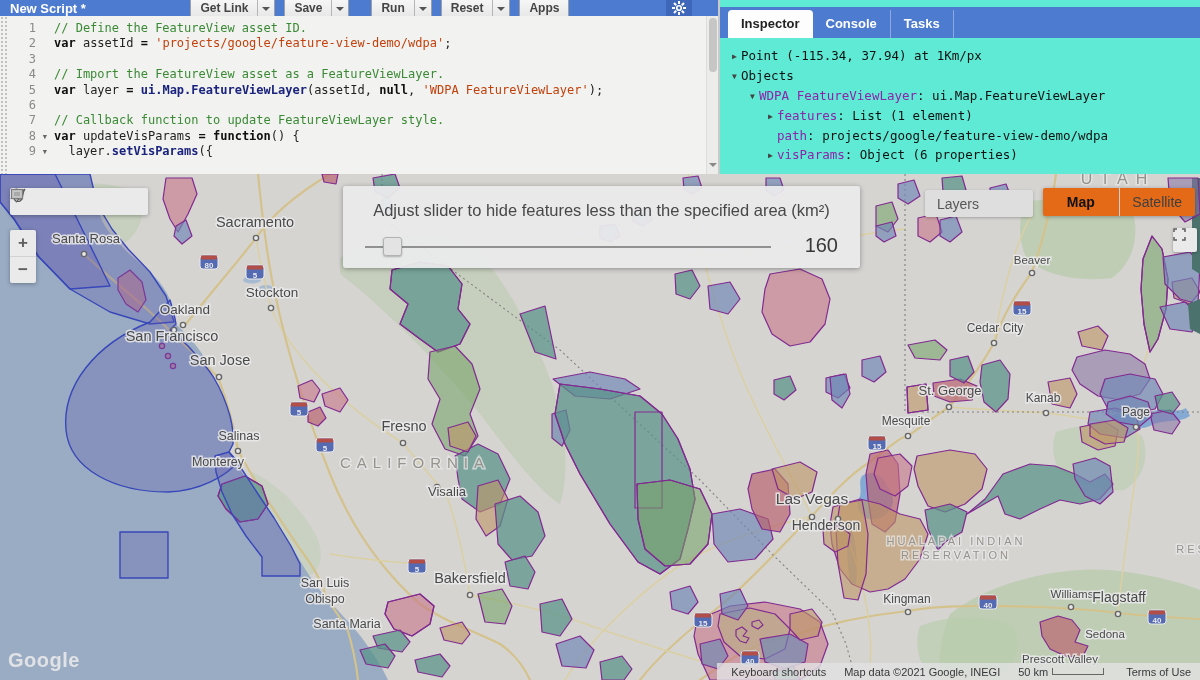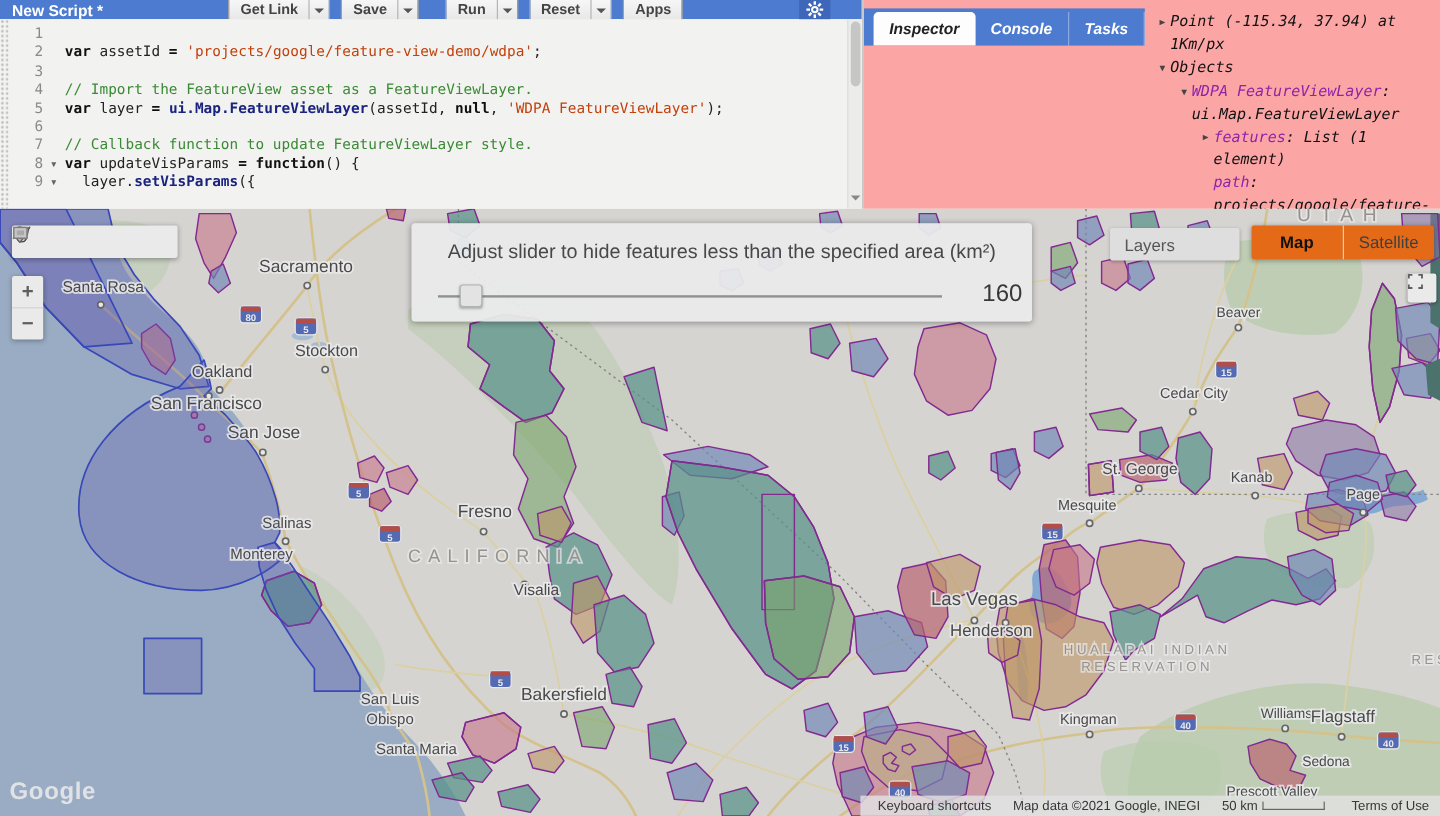--- a/index.html
+++ b/index.html
@@ -24,21 +24,21 @@
   .cl .code { padding-left:14px; }
   .tk-cm { color:#3a8a35; }
   .tk-kw { color:#101010; font-weight:bold; }
   .tk-st { color:#c2410c; }
   .tk-fn { color:#1a237e; font-weight:bold; }
   .tk-pl { color:#222; }
   .vscroll { position:absolute; right:0; top:0; bottom:0; width:12px; background:#ececea; border-left:1px solid #ddd; }
   .vscroll .thumb { position:absolute; top:2px; left:2px; width:8px; height:54px; background:#c6c6c6; border-radius:4px; }
   .vscroll .dn { position:absolute; bottom:3px; left:2px; border:4px solid transparent; border-top-color:#888; }
 
-  .inspector-panel { flex:1; background:#fca5a5; display:flex; flex-direction:row;font-style:italic; }
+  .inspector-panel { flex:1; background:#5eead4; display:flex; flex-direction:column; }
   .tabbar { height:31px; margin-top:7px; background:#4d7bd0; display:flex; align-items:flex-end; padding-left:8px; flex:none; }
   .tab { padding:6px 13px 7px 13px; font-size:13px; font-weight:bold; color:#fff; cursor:pointer; border-right:1px solid rgba(255,255,255,.35); }
   .tab.active { background:#fdfdfd; color:#222; border-radius:4px 4px 0 0; border-right:none; }
   .icontent { padding:8px 0 0 8px; font-family:"DejaVu Sans Mono", monospace; font-size:12.5px; color:#111; }
   .irow { display:flex; line-height:19px; }
   .iarr { width:13px; font-size:8px; color:#444; text-align:center; padding-top:1px; flex:none; }
   .ikey { color:#8e24aa; }
 
   
   .map { position:relative; width:1200px; height:506px; background:#e9e7e3; overflow:hidden; }
@@ -60,21 +60,21 @@
 
   .ctl { position:absolute; z-index:30; }
   .draw-toolbar { left:10px; top:14px; width:138px; height:27px; background:#fff; border-radius:2px; box-shadow:0 1px 4px rgba(0,0,0,.3); display:flex; align-items:center; padding:2px; gap:3px; }
   .draw-btn { width:23px; height:23px; display:flex; align-items:center; justify-content:center; border-radius:2px; cursor:pointer; }
   .draw-btn.sep { margin-left:8px; }
   .zoomctl { left:10px; top:56px; width:26px; height:53px; background:#fff; border-radius:2px; box-shadow:0 1px 4px rgba(0,0,0,.3); display:flex; flex-direction:column; }
   .zbtn { flex:1; display:flex; align-items:center; justify-content:center; font-size:17px; font-weight:bold; color:#666; cursor:pointer; }
   .zbtn:first-child { border-bottom:1px solid #e6e6e6; }
   .slider-panel { left:343px; top:12px; width:517px; height:82px; background:rgba(255,255,255,.95); border-radius:3px; box-shadow:0 1px 5px rgba(0,0,0,.35); }
   .slider-title { text-align:center; margin-top:15px; font-size:16.5px; color:#4d4d4d; }
-  .slider-row { position:relative; margin:17px 0 0 22px; height:20px; }
+  .slider-row { position:relative; margin:17px 14px 0 22px; height:20px; }
   .slider-track { position:absolute; left:0; right:75px; top:9px; height:2px; background:#9e9e9e; }
   .slider-thumb { position:absolute; left:18px; top:0; width:19px; height:19px; background:#f8f8f8; border:1px solid #c2c2c2; border-radius:3px; box-shadow:0 1px 2px rgba(0,0,0,.25); cursor:pointer; }
   .slider-value { position:absolute; right:8px; top:-3px; font-size:20px; color:#3c3c3c; }
   .layers-btn { left:925px; top:16px; width:108px; height:27px; background:#f2f2f2; border-radius:2px; box-shadow:0 1px 3px rgba(0,0,0,.25); font-size:14px; color:#5d5d5d; display:flex; align-items:center; padding-left:12px; cursor:pointer; }
   .mapsat { left:1043px; top:14px; width:152px; height:28px; background:#f97316; border-radius:2px; box-shadow:0 1px 4px rgba(0,0,0,.3); display:flex; }
   .mapsat .half { flex:1; display:flex; align-items:center; justify-content:center; font-size:14px; color:#444; cursor:pointer; }
   .mapsat .half.active { font-weight:bold; color:#111; }
   .mapsat .half + .half { border-left:1px solid #e3e3e3; }
   .fs-btn { left:1173px; top:54px; width:24px; height:24px; background:#fff; border-radius:2px; box-shadow:0 1px 3px rgba(0,0,0,.3); display:flex; align-items:center; justify-content:center; cursor:pointer; }
   .glogo { left:8px; bottom:8px; color:rgba(255,255,255,.88); font-size:20px; font-weight:bold; letter-spacing:.5px; z-index:31; position:absolute;text-align:right; }
@@ -124,21 +124,21 @@
                 <line x1="5.2" y1="10.8" x2="3" y2="13"></line>
               </g>
           <circle cx="8" cy="8" r="1.4" fill="#3e67ba"></circle>
             </g>
         </svg>
       </div>
     </div>
     <div class="code-area">
       <div class="resize-strip"></div>
       <div>
-          <div class="cl"><span class="gut">1</span></div>
+          <div class="cl"><span class="gut">1</span><span class="code"><span class="tk-cm">// Define the FeatureView asset ID.</span></span></div>
           <div class="cl"><span class="gut">2</span><span class="code"><span class="tk-kw">var</span><span class="tk-pl"> assetId </span><span class="tk-kw">=</span><span class="tk-pl"> </span><span class="tk-st">'projects/google/feature-view-demo/wdpa'</span><span class="tk-pl">;</span></span></div>
           <div class="cl"><span class="gut">3</span><span class="code"></span></div>
           <div class="cl"><span class="gut">4</span><span class="code"><span class="tk-cm">// Import the FeatureView asset as a FeatureViewLayer.</span></span></div>
           <div class="cl"><span class="gut">5</span><span class="code"><span class="tk-kw">var</span><span class="tk-pl"> layer </span><span class="tk-kw">=</span><span class="tk-pl"> </span><span class="tk-fn">ui.Map.FeatureViewLayer</span><span class="tk-pl">(assetId, </span><span class="tk-kw">null</span><span class="tk-pl">, </span><span class="tk-st">'WDPA FeatureViewLayer'</span><span class="tk-pl">);</span></span></div>
           <div class="cl"><span class="gut">6</span><span class="code"></span></div>
           <div class="cl"><span class="gut">7</span><span class="code"><span class="tk-cm">// Callback function to update FeatureViewLayer style.</span></span></div>
           <div class="cl"><span class="gut">8<span class="fold">▼</span></span><span class="code"><span class="tk-kw">var</span><span class="tk-pl"> updateVisParams </span><span class="tk-kw">=</span><span class="tk-pl"> </span><span class="tk-kw">function</span><span class="tk-pl">() {</span></span></div>
           <div class="cl"><span class="gut">9<span class="fold">▼</span></span><span class="code"><span class="tk-pl">  layer.</span><span class="tk-fn">setVisParams</span><span class="tk-pl">({</span></span></div>
         </div>
       <div class="vscroll">

